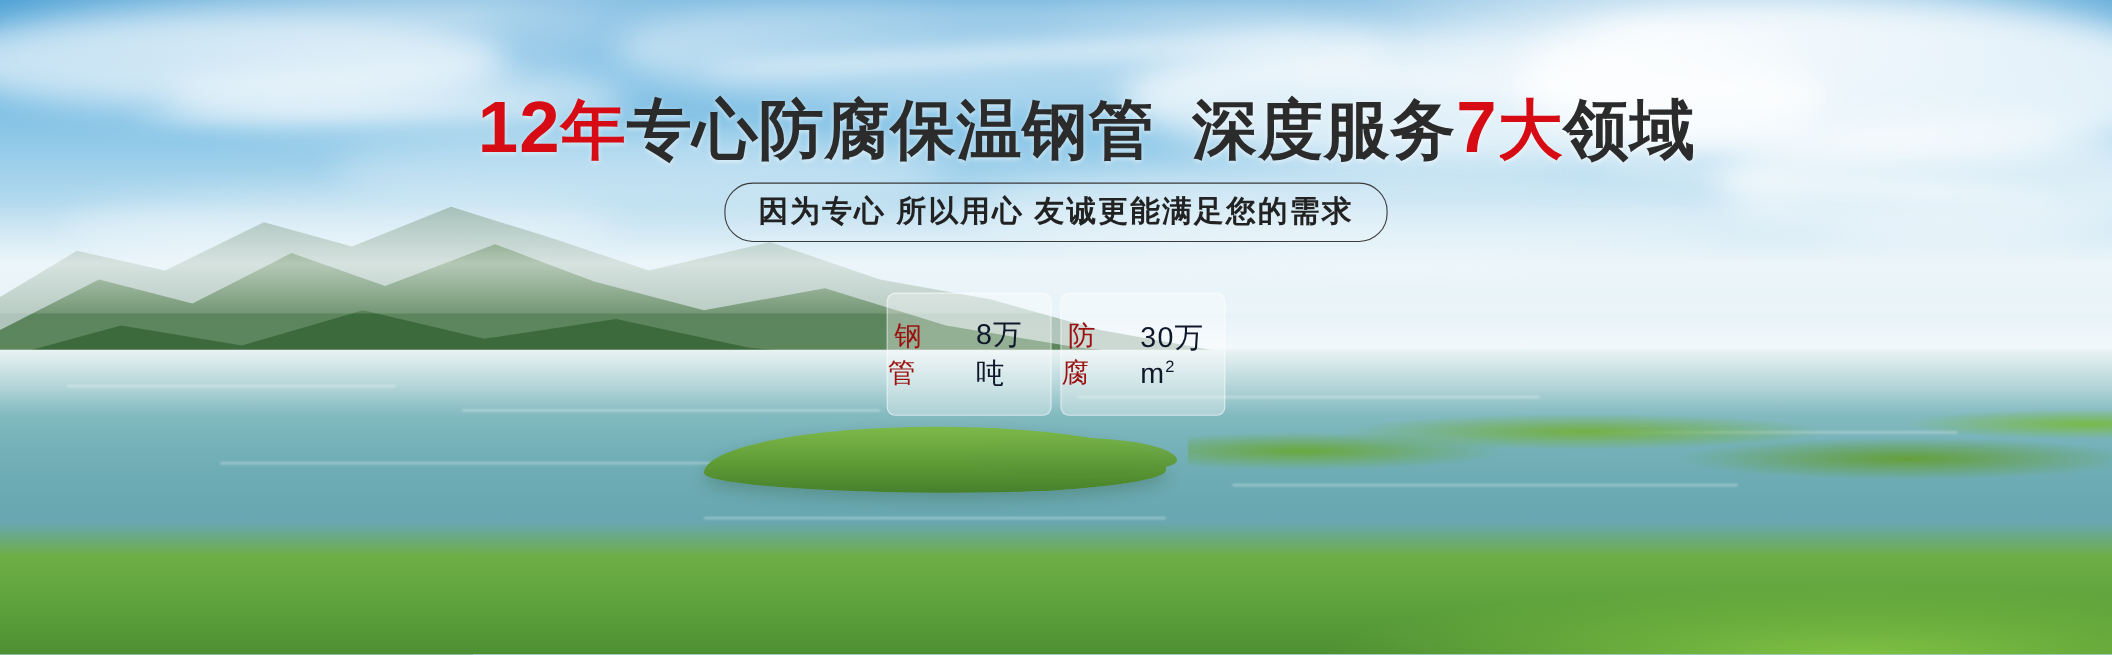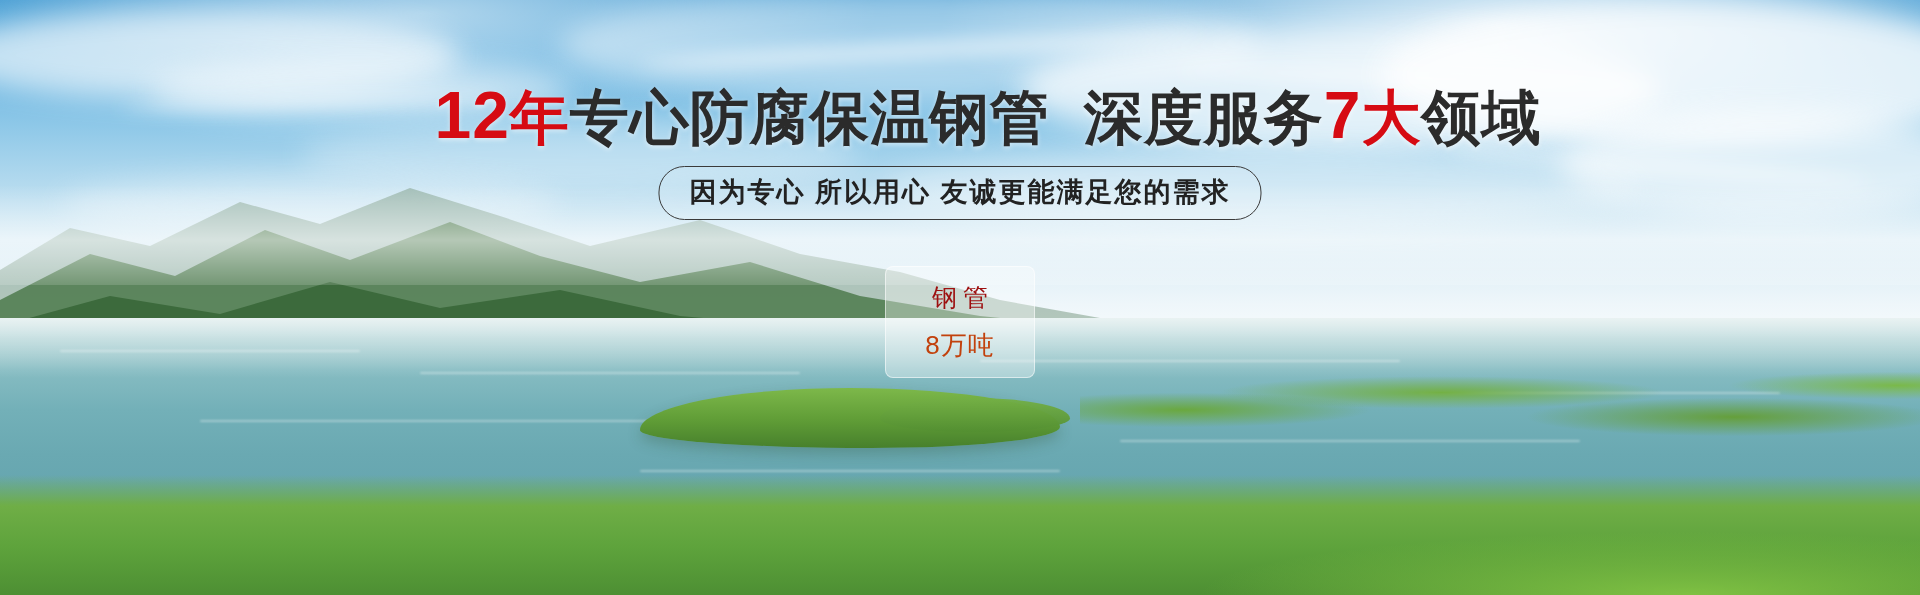--- a/index.html
+++ b/index.html
@@ -107,25 +107,25 @@
   }
 
   .cards{
     position:absolute;left:50%;top:266px;transform:translateX(-50%);
     display:flex;gap:8px;
   }
   .card{
     width:148px;height:110px;border-radius:8px;
     background:rgba(255,255,255,.34);
     border:1px solid rgba(255,255,255,.55);
-    display:flex;flex-direction:column;align-items:center;justify-content:center;
+    display:flex;align-items:center;justify-content:center;
     gap:14px;
   }
   .card .label{font-size:25px;color:#9d1010;letter-spacing:6px;text-indent:6px;}
-  .card .value{font-size:26px;color:#c2410c;letter-spacing:1px;}
+  .card .value{font-size:26px;color:#0f172a;letter-spacing:1px;}
   .card .value sup{font-size:15px;vertical-align:super;}
 </style>
 </head>
 <body>
 
 <div class="banner">
 
   <div class="sky"></div>
   <div class="cloud c1"></div>
   <div class="cloud c2"></div>
@@ -169,15 +169,19 @@
     <span class="red num">12</span><span class="red">年</span><span>专心防腐保温钢管</span><span class="gap"></span><span>深度服务</span><span class="red num">7</span><span class="red">大</span><span>领域</span>
   </div>
 
   <div class="subtitle">因为专心 所以用心  友诚更能满足您的需求</div>
 
   <div class="cards">
     <div class="card">
       <div class="label">钢管</div>
       <div class="value"><span>8万吨</span></div>
     </div>
+    <div class="card">
+      <div class="label">防腐</div>
+      <div class="value"><span>30万m</span><sup>2</sup></div>
+    </div>
   </div>
 
 </div>
 
 </body></html>

